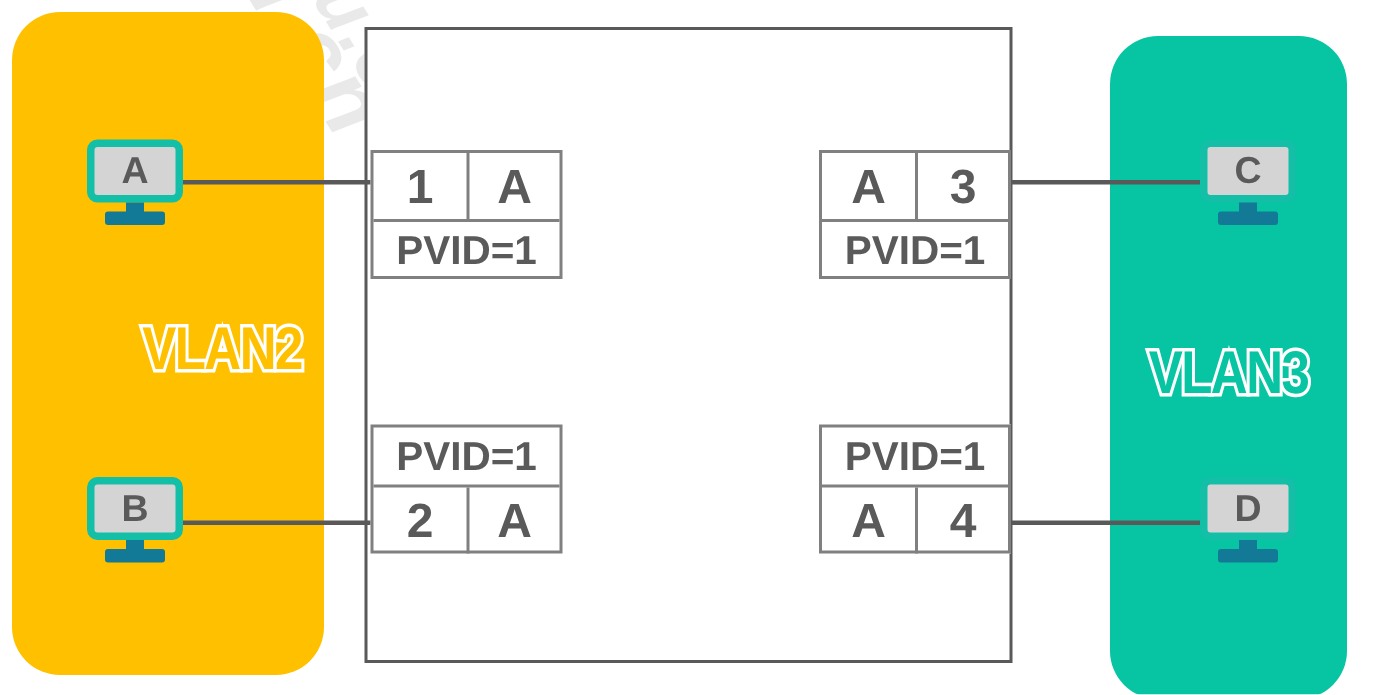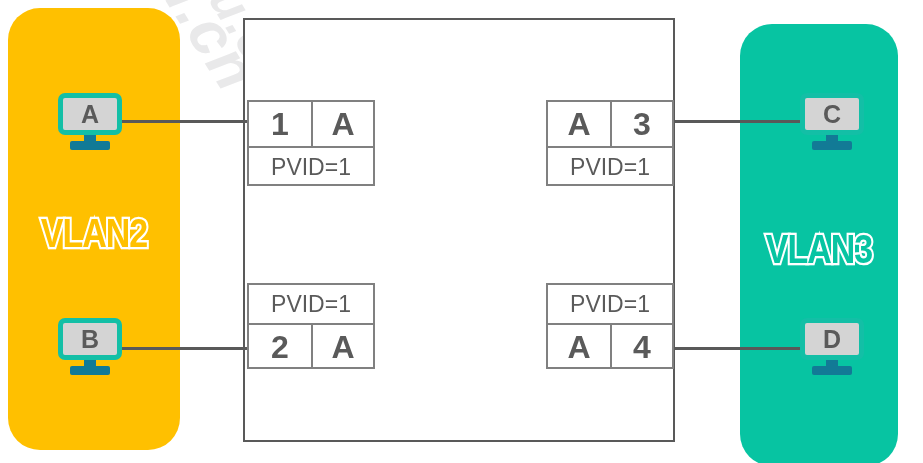--- a/index.html
+++ b/index.html
@@ -48,20 +48,21 @@
   .vlan-panel {
     position: absolute;
     border-radius: 32px;
   }
   #vlan-left {
     left: 8px;
     top: 8px;
     width: 172px;
     height: 442px;
     background: #ffc000;
+    padding-left: 36px;
   }
   #vlan-right {
     left: 740px;
     top: 24px;
     width: 158px;
     height: 442px;
     background: #07c4a2;
   }
 
   .vlan-label {
@@ -180,22 +181,22 @@
     color: #5a5a5a;
   }
   .cell.big {
     height: 44px;
     font-size: 32px;
     font-weight: 700;
   }
   .cell.pvid {
     height: 38px;
     width: 100%;
-    font-size: 23px;
-    font-weight: 400;
+    font-size: 27px;
+    font-weight: 700;
   }
 
   #table-p1 { left: 247px; top: 100px; width: 128px; height: 86px; }
   #table-p2 { left: 247px; top: 283px; width: 128px; height: 86px; }
   #table-p3 { left: 546px; top: 100px; width: 128px; height: 86px; }
   #table-p4 { left: 546px; top: 283px; width: 128px; height: 86px; }
 
   
   .link {
     position: absolute;

